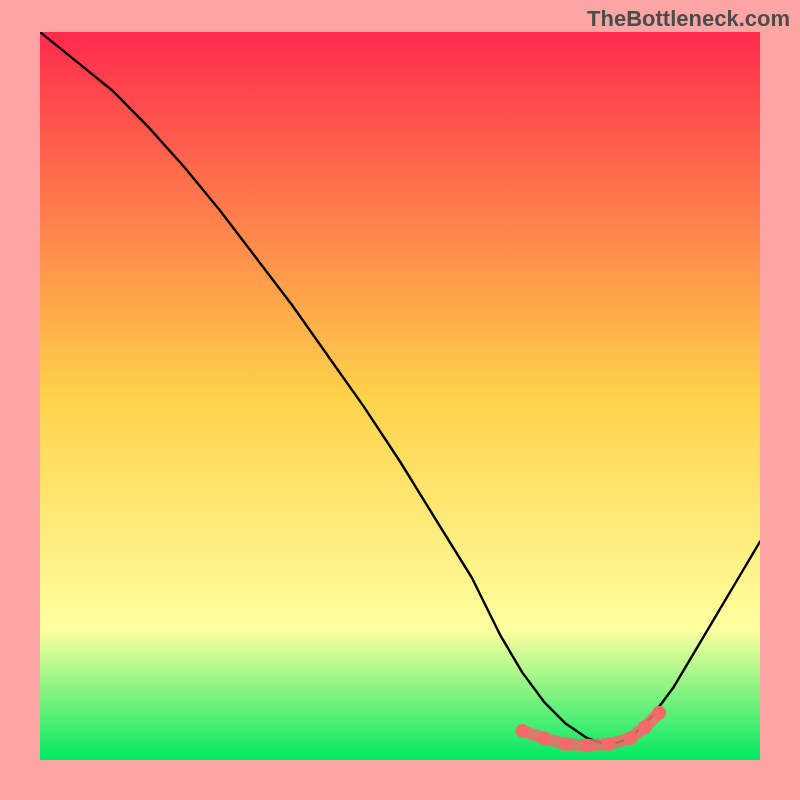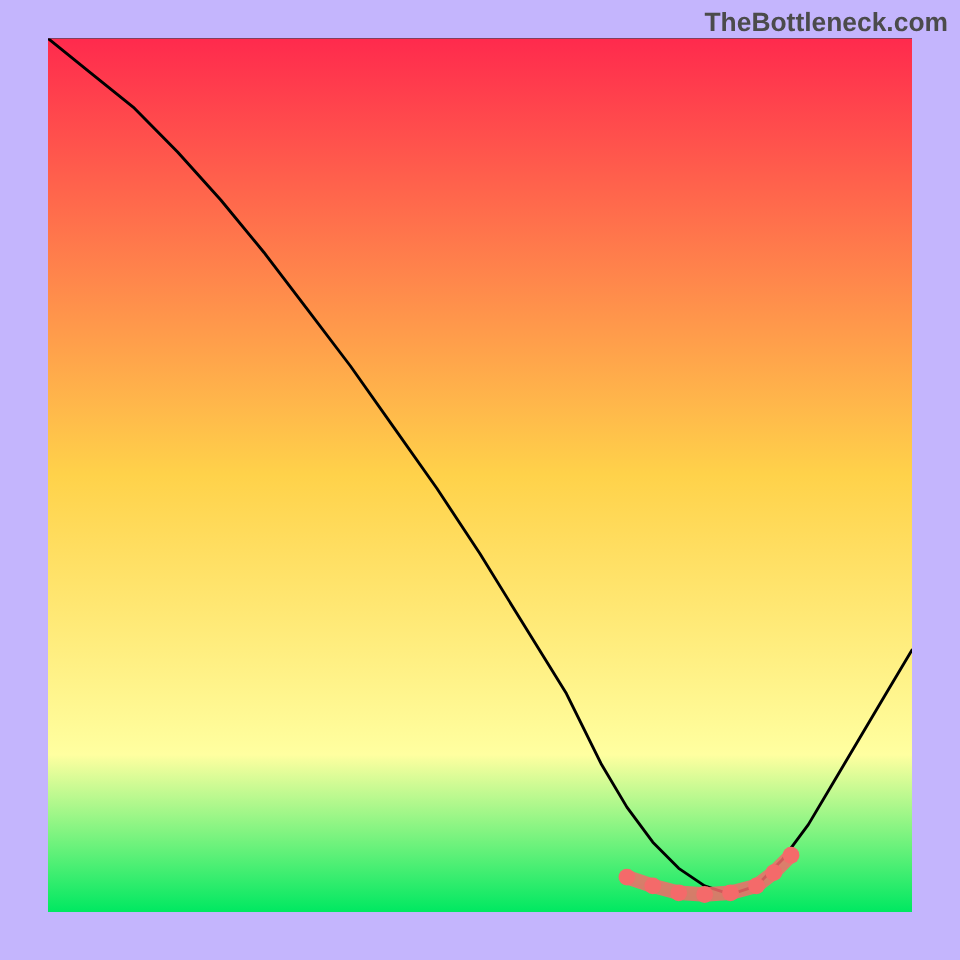--- a/index.html
+++ b/index.html
@@ -7,21 +7,21 @@
     padding: 0;
     background: #000;
     width: 800px;
     height: 800px;
     overflow: hidden;
     font-family: Arial, Helvetica, sans-serif;
   }
   .outer {
     width: 800px;
     height: 800px;
-    background: #c4b5fd;
+    background: #fca5a5;
     position: relative;
   }
   .watermark {
     position: absolute;
     top: 6px;
     right: 10px;
     color: #4b4b4b;
     font-size: 22px;
     font-weight: 600;
     font-family: Arial, Helvetica, sans-serif;

